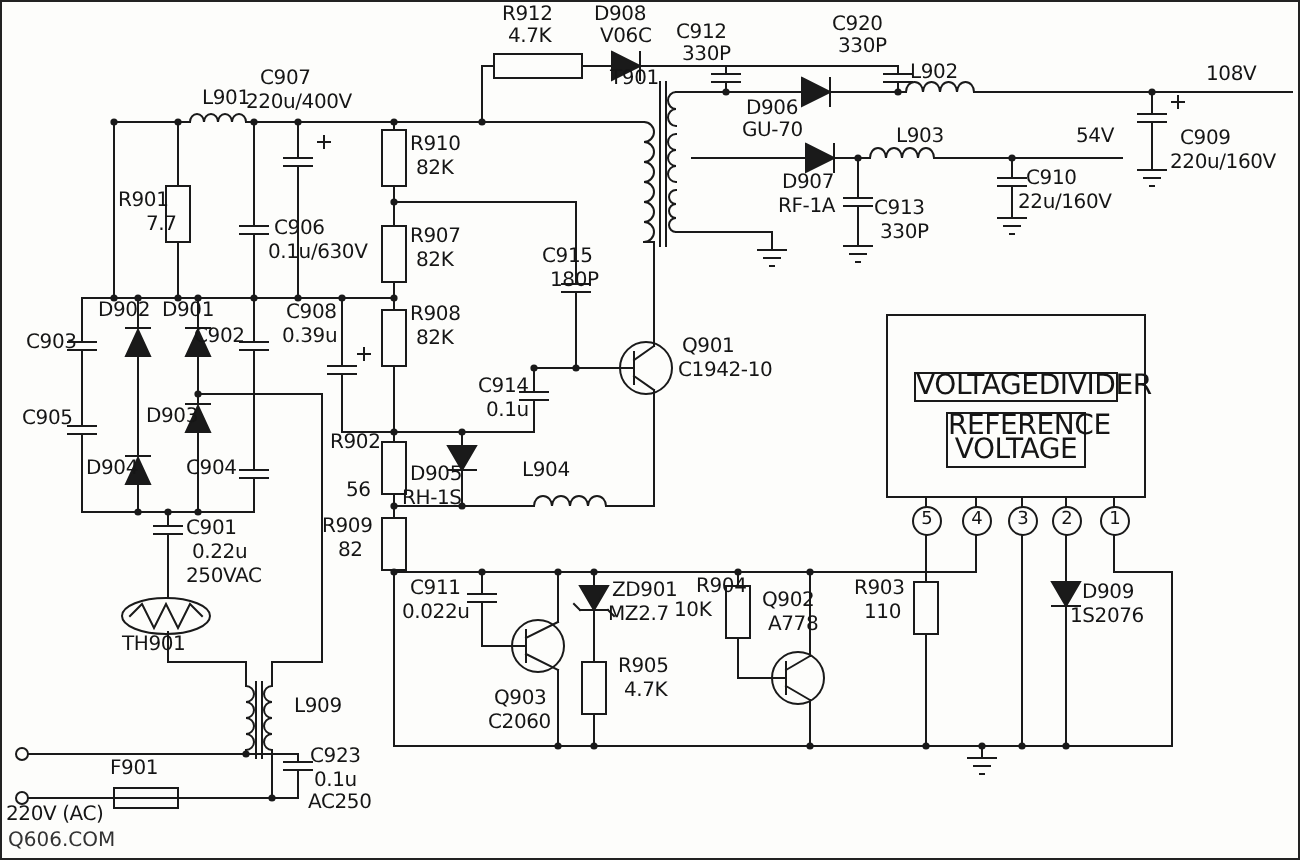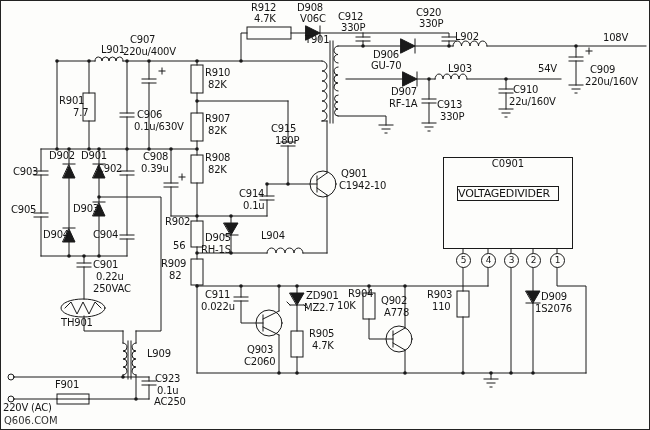--- a/index.html
+++ b/index.html
@@ -10,22 +10,22 @@
   }
   .stage svg{position:absolute;left:0;top:0;}
   .lbl{
     position:absolute;font-size:10px;line-height:10px;color:#151515;
     white-space:nowrap;letter-spacing:-0.2px;
   }
   .wm{position:absolute;font-size:10px;line-height:10px;color:#333;}
   .ic{position:absolute;border:1px solid #1a1a1a;}
   .ic-title{text-align:center;font-size:10px;line-height:11px;color:#151515;}
   .ic-block{
-    position:absolute;border:1px solid #1a1a1a;font-size:11px;color:#151515;
-    text-align:left;letter-spacing:-0.2px;
+    position:absolute;border:1px solid #1a1a1a;font-size:14px;color:#151515;
+    text-align:center;letter-spacing:-0.2px;
   }
   .ic-block.single{line-height:13px;}
   .ic-block.double div{line-height:12px;}
   .pin{
     position:absolute;width:13px;height:13px;border:1px solid #1a1a1a;
     border-radius:50%;background:#fdfdfb;font-size:9px;line-height:13px;
     text-align:center;color:#151515;
   }
 </style>
 </head>
@@ -182,22 +182,25 @@
         <circle cx="296" cy="372" r="1.8"></circle>
         <circle cx="404" cy="372" r="1.8"></circle>
       <circle cx="462" cy="372" r="1.8"></circle>
         <circle cx="490" cy="372" r="1.8"></circle>
         <circle cx="510" cy="372" r="1.8"></circle>
       <circle cx="532" cy="372" r="1.8"></circle>
     </g>
   </svg>
 
   <div class="ic" style="left:442px;top:156px;width:128px;height:90px">
-    <div class="ic-title">C0901</div>
     <div class="ic-block single" style="left:13px;top:28px;width:100px;height:13px">VOLTAGEDIVIDER</div>
+    <div class="ic-block double" style="left:29px;top:48px;width:68px;height:26px">
+      <div>REFERENCE</div>
+      <div>VOLTAGE</div>
+    </div>
   </div>
 
   <div class="pin" style="left:455px;top:252px">5</div>
   <div class="pin" style="left:480px;top:252px">4</div>
   <div class="pin" style="left:503px;top:252px">3</div>
   <div class="pin" style="left:525px;top:252px">2</div>
   <div class="pin" style="left:549px;top:252px">1</div>
 
   <span class="lbl" style="left:250px;top:2px">R912</span>
   <span class="lbl" style="left:253px;top:13px">4.7K</span>

